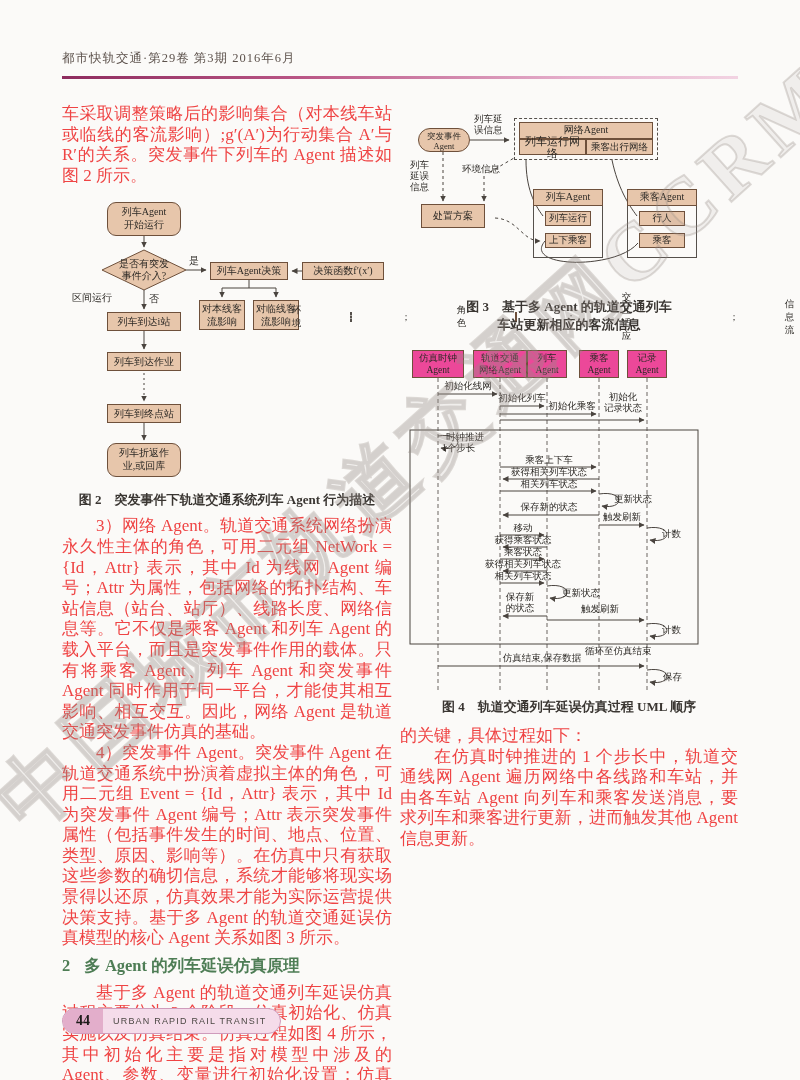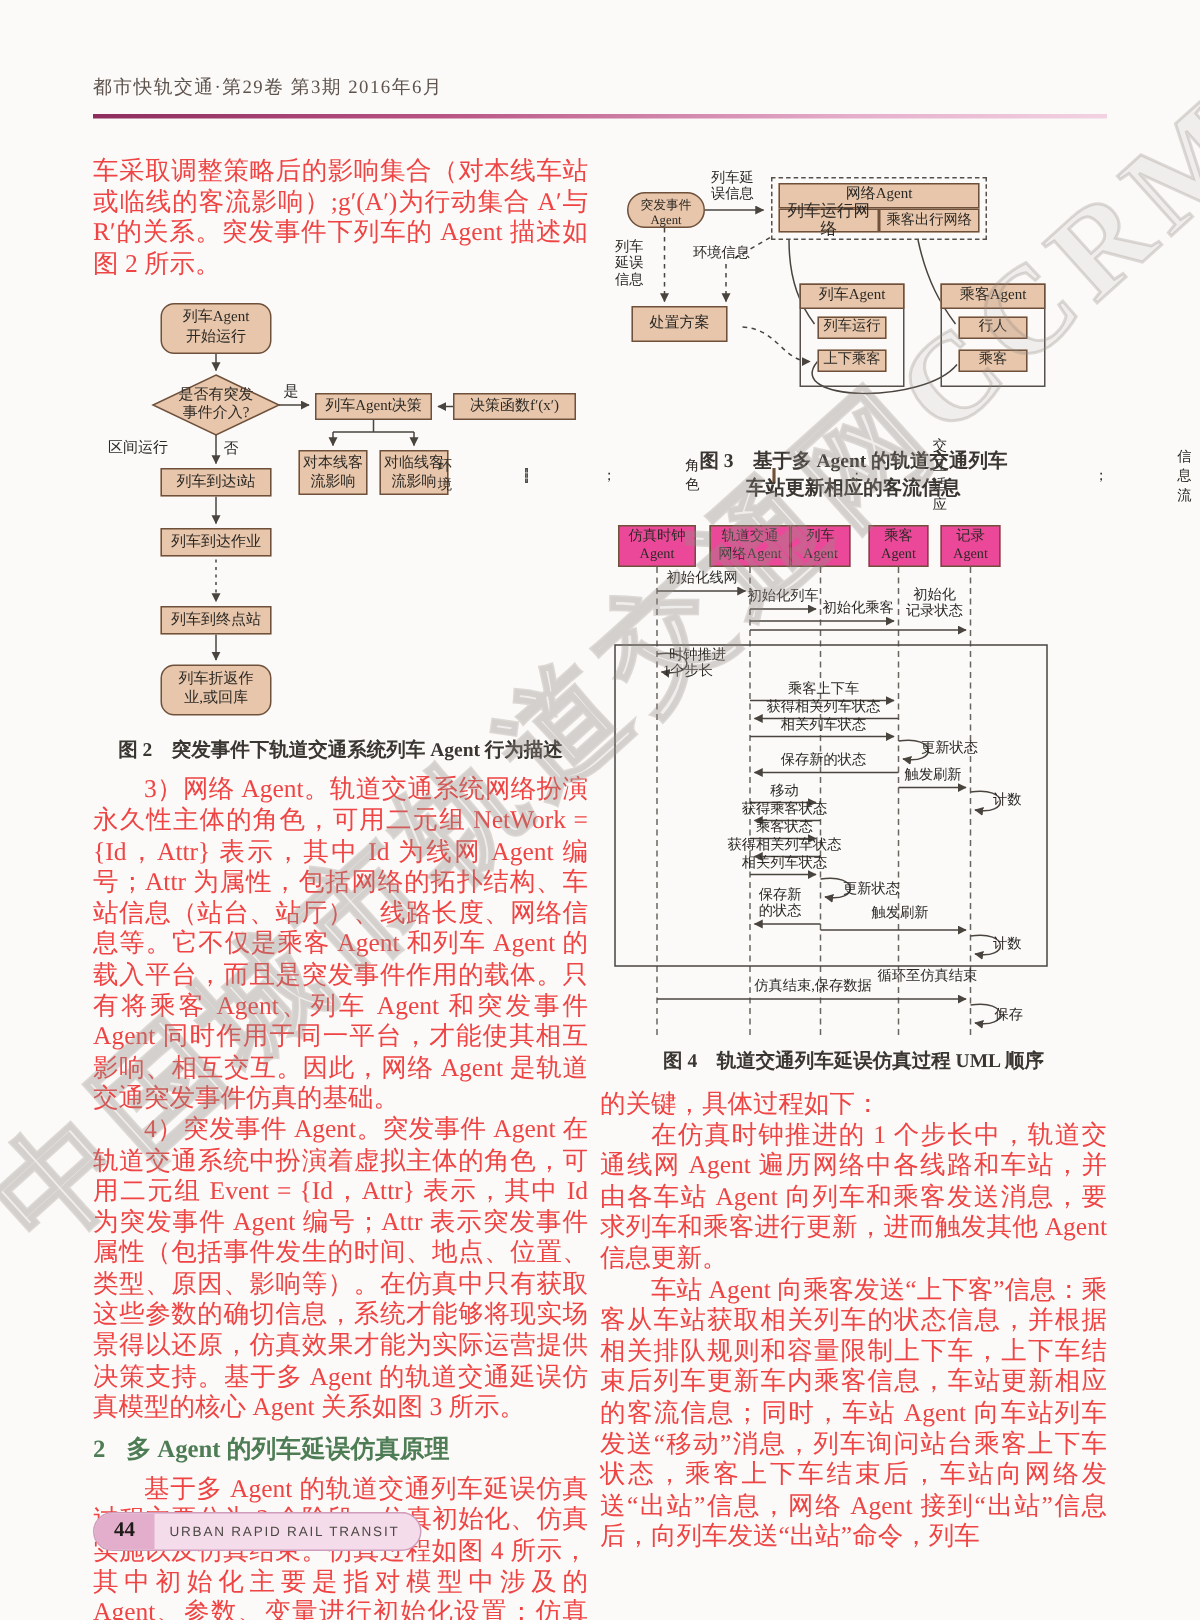--- a/index.html
+++ b/index.html
@@ -294,19 +294,18 @@
     <div class="u-lbl" style="left:262px;top:277px;">计数</div>
     <div class="u-lbl" style="left:185px;top:298px;">循环至仿真结束</div>
     <div class="u-lbl ctr" style="left:142px;top:305px;">仿真结束,保存数据</div>
     <div class="u-lbl" style="left:263px;top:324px;">保存</div>
 
     <div class="caption" style="top:350px;">图 4　轨道交通列车延误仿真过程 UML 顺序</div>
   </div>
 
   <p class="body-text" style="margin-top:10px;">的关键，具体过程如下：</p>
   <p class="body-text indent">在仿真时钟推进的 1 个步长中，轨道交通线网 Agent 遍历网络中各线路和车站，并由各车站 Agent 向列车和乘客发送消息，要求列车和乘客进行更新，进而触发其他 Agent 信息更新。</p>
-  <p class="body-text indent">车站 Agent 向乘客发送“上下客”信息：乘客从车站获取相关列车的状态信息，并根据相关排队规则和容量限制上下车，上下车结束后列车更新车内乘客信息，车站更新相应的客流信息；同时，车站 Agent 向车站列车发送“移动”消息，列车询问站台乘客上下车状态，乘客上下车结束后，车站向网络发送“出站”信息，网络 Agent 接到“出站”信息后，向列车发送“出站”命令，列车</p>
 </div>
 
 <div class="footer-cap">
   <div class="footer-num">44</div>
   <div class="footer-label">URBAN RAPID RAIL TRANSIT</div>
 </div>
 
 </body></html>

